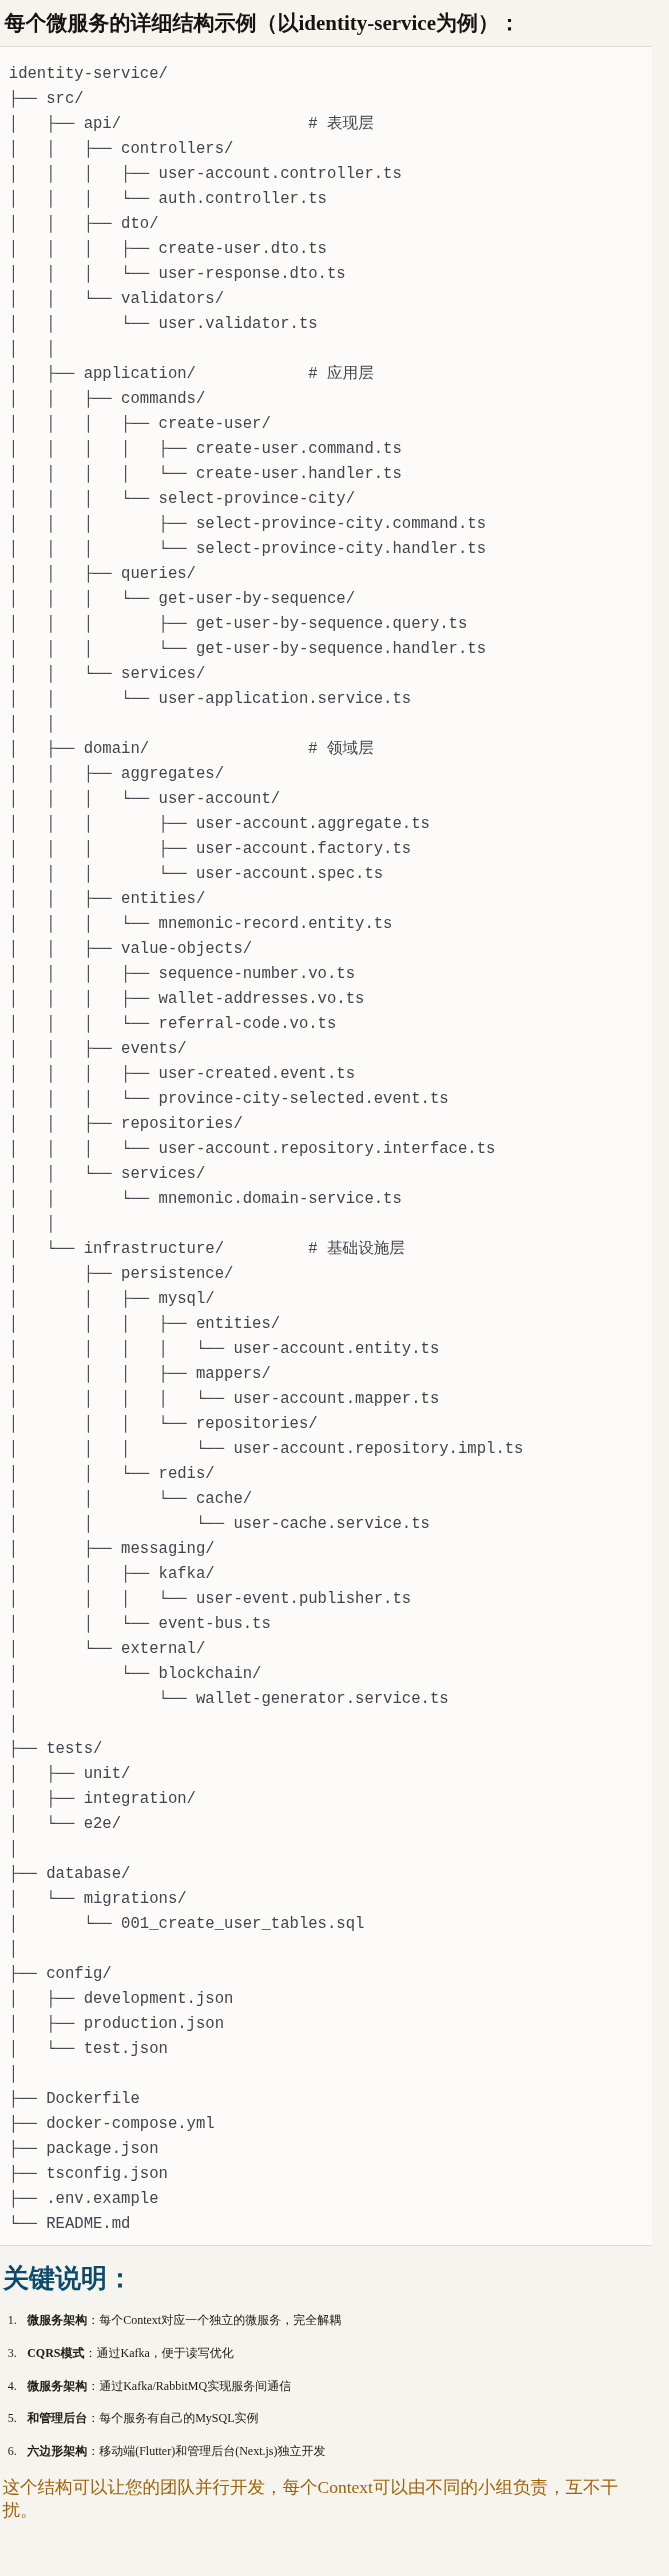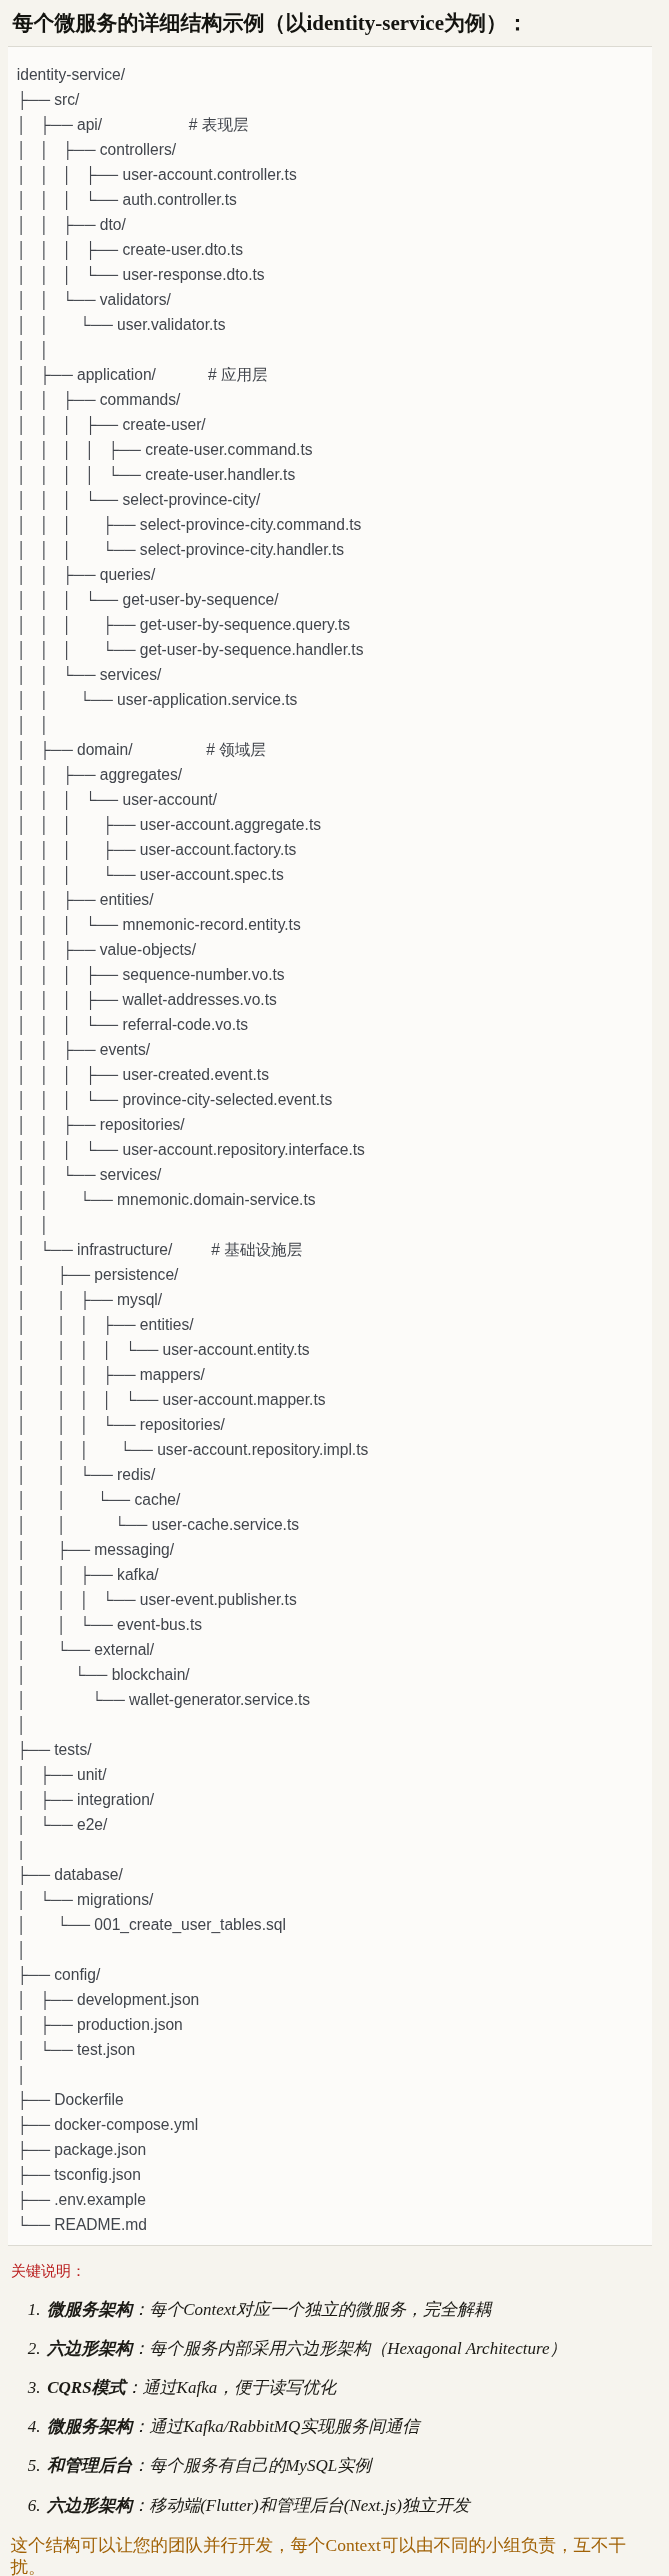--- a/index.html
+++ b/index.html
@@ -9,21 +9,20 @@
     width: 669px;
     color: #1b1a15;
     font-family: "Liberation Serif", "DejaVu Serif", serif;
   }
   .page {
     width: 652px;
     height: 2576px;
     overflow: hidden;
     box-sizing: border-box;
     background: #f6f4ee;
-    padding-left: 8px;
   }
   .main-heading {
     margin: 0;
     padding: 10px 5px 0 4.4px;
     font-size: 21px;
     line-height: 1.25;
     font-weight: bold;
     color: #141410;
     letter-spacing: 0;
   }
@@ -32,44 +31,43 @@
     background: #fcfbf9;
     border-top: 0.6px solid #dcdad2;
     border-bottom: 0.6px solid #dcdad2;
     padding: 15px 8.8px 7.5px 8.8px;
     box-sizing: border-box;
     width: 669px;
     overflow: hidden;
   }
   .code-block pre {
     margin: 0;
-    font-family: Liberation Sans, sans-serif;
+    font-family: Liberation Mono, monospace;
     font-size: 15.6px;
     line-height: 25px;
     color: #41454c;
     white-space: pre;
   }
   .section-heading {
     margin: 16.3px 0 0 0;
     padding: 0 3.8px 0 3.1px;
-    font-size: 15px;
+    font-size: 26px;
     line-height: 1.3;
-    font-weight: normal;
-    color: #b91c1c;
+    font-weight: bold;
+    color: #0c4a6e;
   }
   .notes-list {
     margin: 17.5px 0 0 0;
     padding: 0 3.8px;
   }
   .note-item {
-    font-size: 17px;
+    font-size: 12px;
     line-height: 1.3;
-    margin: 0 0 17px 16px;
+    margin: 0 0 17px 4px;
     color: #1b1a15;
-    font-style: italic;
   }
   .note-item .num {
     display: inline-block;
     min-width: 17.5px;
     margin-right: 1.9px;
   }
   .note-item .label {
     font-weight: bold;
   }
   .footer-paragraph {
@@ -177,23 +175,20 @@
 └── README.md</pre>
   </div>
 
   <h4 class="section-heading">关键说明：</h4>
 
   <div class="notes-list">
     <div class="note-item">
       <span class="num">1.</span><span class="label">微服务架构</span><span>：每个Context对应一个独立的微服务，完全解耦</span>
     </div>
     <div class="note-item">
-      <span class="num">2.</span><span class="label">六边形架构</span><span>：每个服务内部采用六边形架构（Hexagonal Architecture）</span>
-    </div>
-    <div class="note-item">
       <span class="num">3.</span><span class="label">CQRS模式</span><span>：通过Kafka，便于读写优化</span>
     </div>
     <div class="note-item">
       <span class="num">4.</span><span class="label">微服务架构</span><span>：通过Kafka/RabbitMQ实现服务间通信</span>
     </div>
     <div class="note-item">
       <span class="num">5.</span><span class="label">和管理后台</span><span>：每个服务有自己的MySQL实例</span>
     </div>
     <div class="note-item">
       <span class="num">6.</span><span class="label">六边形架构</span><span>：移动端(Flutter)和管理后台(Next.js)独立开发</span>

